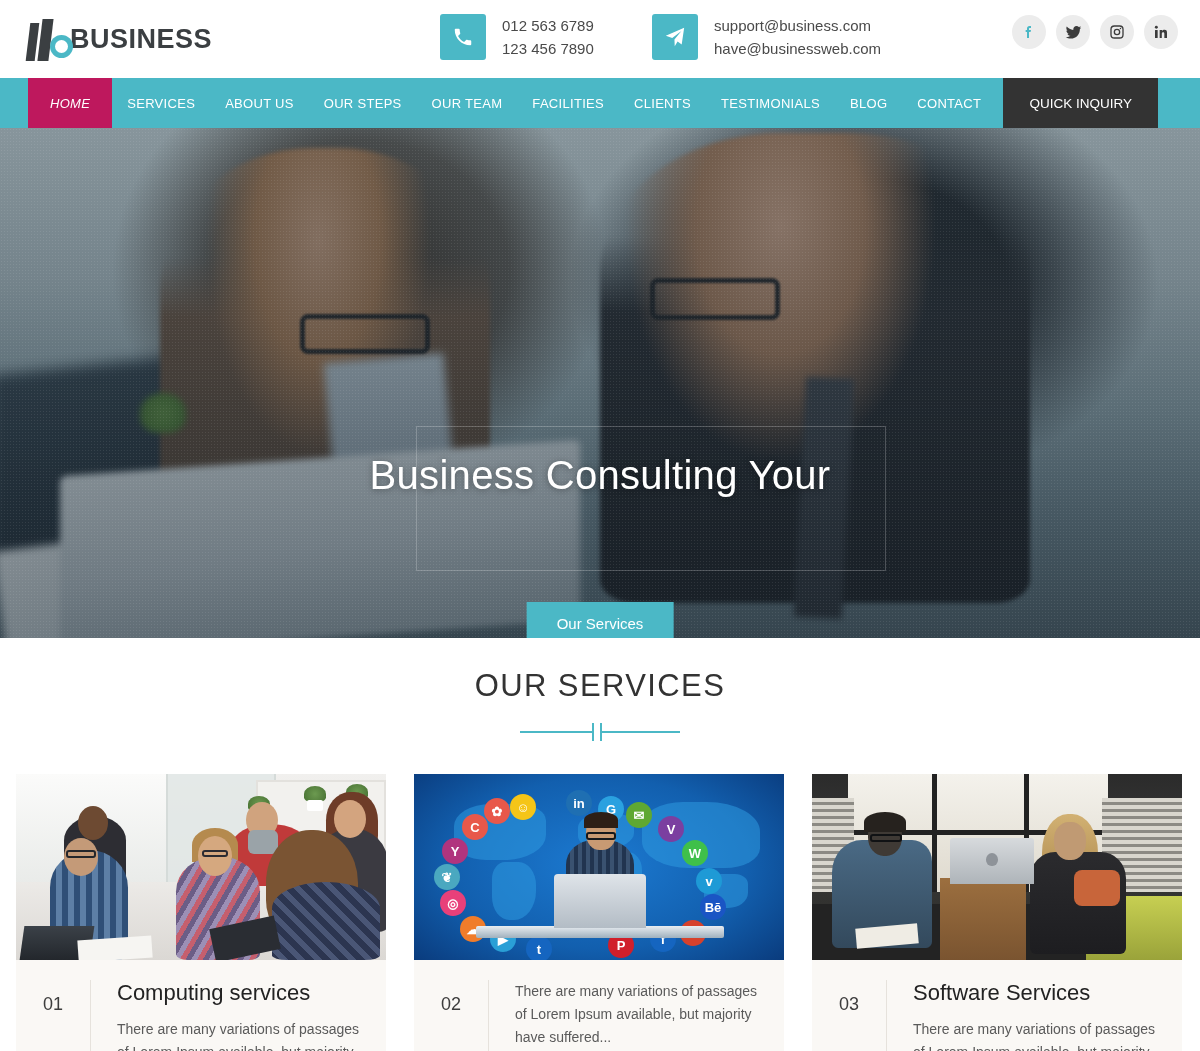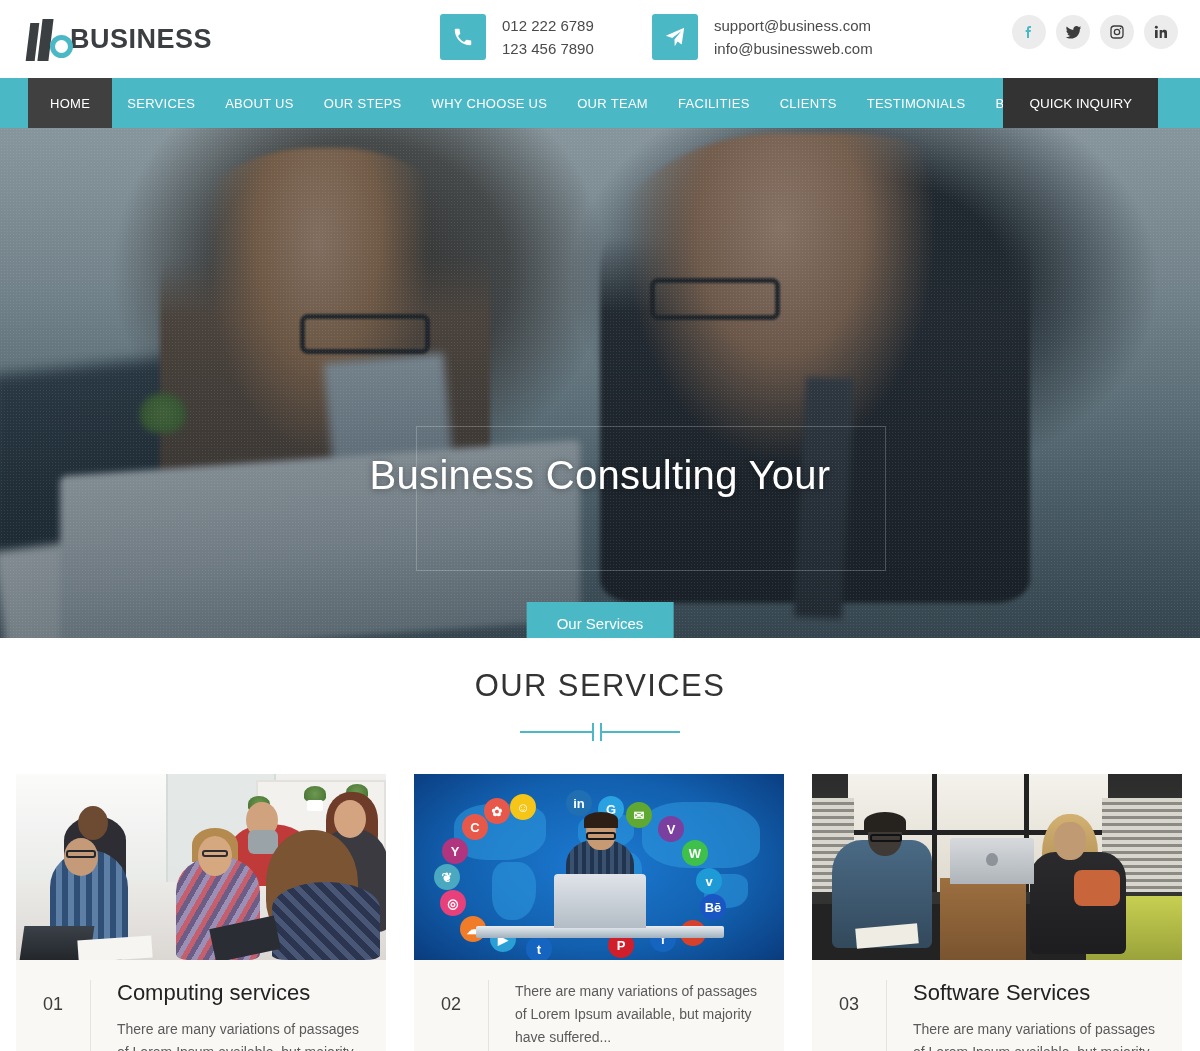--- a/index.html
+++ b/index.html
@@ -46,21 +46,21 @@
   
   .nav {
     height: 50px; width: 1200px; background: #4bb8c6;
     display: flex; align-items: stretch; position: relative;
   }
   .nav-list { display: flex; align-items: stretch; margin-left: 28px; }
   .nav-item {
     display: flex; align-items: center; padding: 0 15px;
     color: #ffffff; font-size: 13px; letter-spacing: .3px; white-space: nowrap;
   }
-  .nav-item.active { background: #404040; padding: 0 22px; }
+  .nav-item.active { background: #be185d; padding: 0 22px; font-style: italic; }
   .nav-cta {
     position: absolute; right: 42px; top: 0; height: 50px;
     background: #333333; color: #fff; font-size: 13.5px;
     display: flex; align-items: center; padding: 0 26px; white-space: nowrap;
   }
 
   
   .hero { position: relative; width: 1200px; height: 510px; overflow: hidden; background:#2a3b45; }
   .hero-photo { position: absolute; inset: 0; }
   
@@ -267,34 +267,34 @@
     <div class="logo-text">BUSINESS</div>
   </div>
 
   <div class="contact-group phone">
     <div class="contact-icon">
       <svg width="22" height="22" viewBox="0 0 24 24" fill="#ffffff">
         <path d="M6.6 10.8c1.4 2.8 3.8 5.2 6.6 6.6l2.2-2.2c.3-.3.7-.4 1-.2 1.2.4 2.4.6 3.6.6.6 0 1 .4 1 1V20c0 .6-.4 1-1 1C10.6 21 3 13.4 3 4c0-.6.4-1 1-1h3.4c.6 0 1 .4 1 1 0 1.3.2 2.5.6 3.6.1.3 0 .7-.2 1l-2.2 2.2z"></path>
       </svg>
     </div>
     <div class="contact-lines">
-      <div>012 222 6789</div>
+      <div>012 563 6789</div>
       <div>123 456 7890</div>
     </div>
   </div>
 
   <div class="contact-group mail">
     <div class="contact-icon">
       <svg width="22" height="22" viewBox="0 0 24 24" fill="#ffffff">
         <path d="M22 2L2 10.5l7 2.6L19 5.5l-7.6 9.3.3 7.2L14.8 17l4.5 3.2z"></path>
       </svg>
     </div>
     <div class="contact-lines">
       <div>support@business.com</div>
-      <div>info@businessweb.com</div>
+      <div>have@businessweb.com</div>
     </div>
   </div>
 
   <div class="socials">
     <a class="social">
       <svg width="16" height="16" viewBox="0 0 24 24" fill="#4bb8c6">
         <path d="M15 3h-2.5C10.6 3 9 4.6 9 6.5V9H7v3h2v9h3v-9h2.3l.7-3H12V6.8c0-.5.4-.8.9-.8H15V3z"></path>
       </svg>
     </a>
     <a class="social">
@@ -318,21 +318,20 @@
     </a>
   </div>
 </div>
 
 <div class="nav">
   <div class="nav-list">
     <a class="nav-item active">HOME</a>
     <a class="nav-item">SERVICES</a>
     <a class="nav-item">ABOUT US</a>
     <a class="nav-item">OUR STEPS</a>
-    <a class="nav-item">WHY CHOOSE US</a>
     <a class="nav-item">OUR TEAM</a>
     <a class="nav-item">FACILITIES</a>
     <a class="nav-item">CLIENTS</a>
     <a class="nav-item">TESTIMONIALS</a>
     <a class="nav-item">BLOG</a>
     <a class="nav-item">CONTACT</a>
   </div>
   <a class="nav-cta">QUICK INQUIRY</a>
 </div>
 

